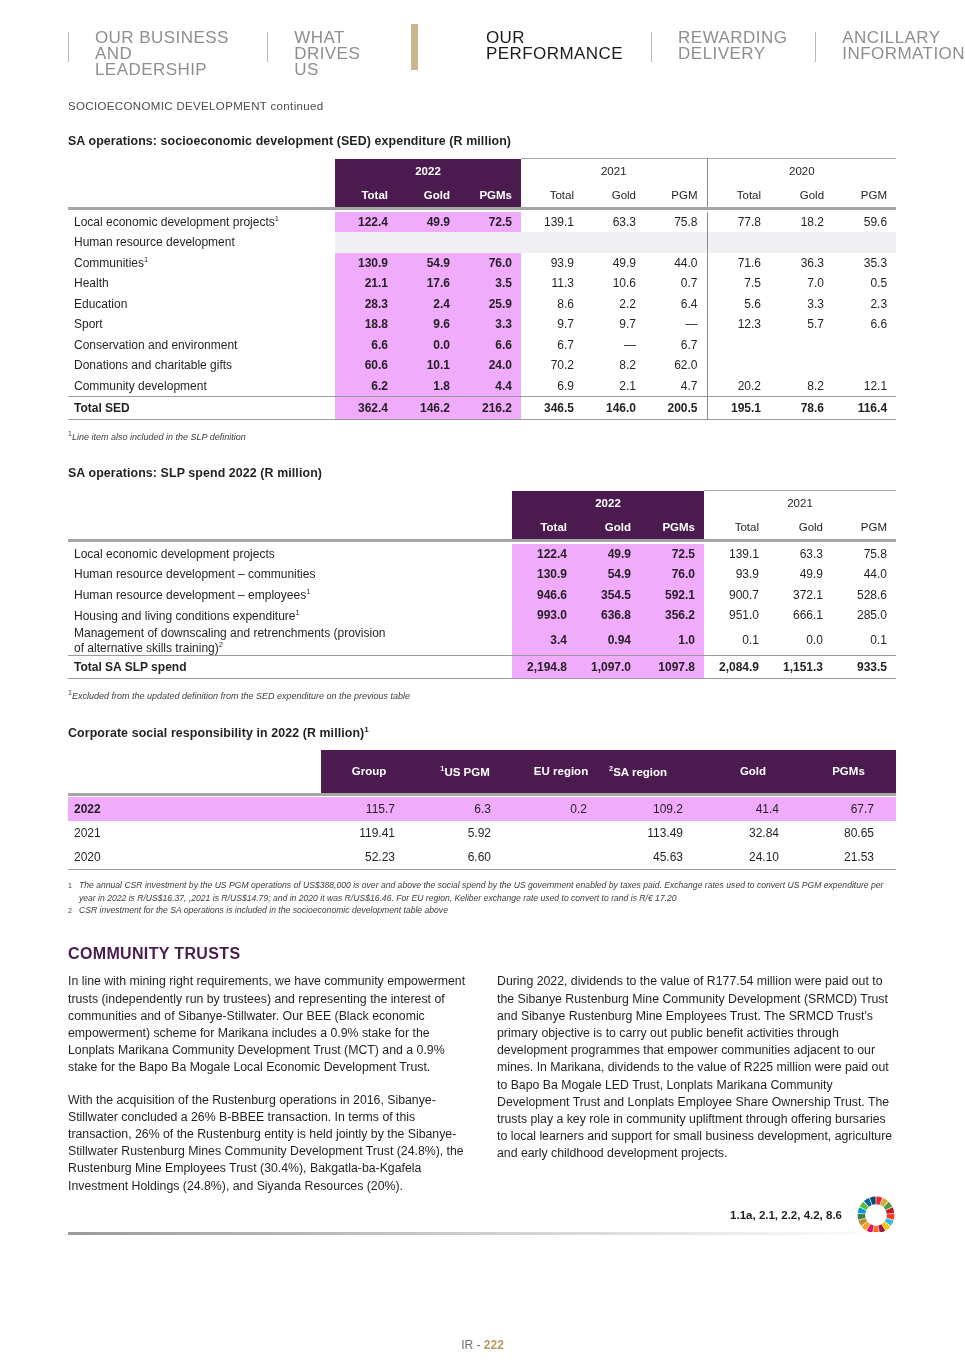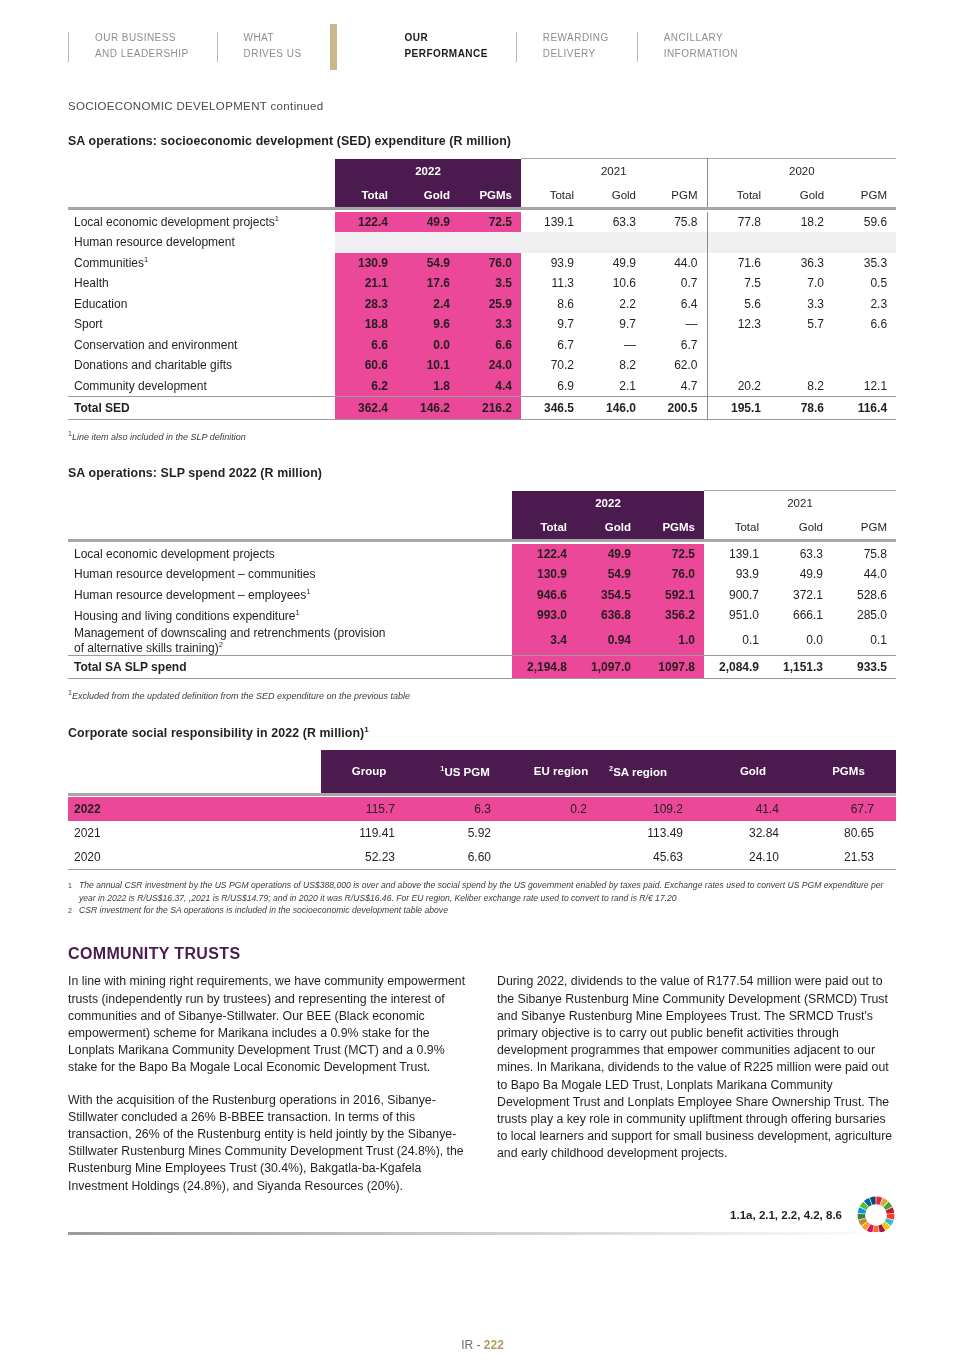--- a/index.html
+++ b/index.html
@@ -35,30 +35,30 @@
     margin-top: 2px;
   }
   .nav-rule.gold {
     width: 7px;
     height: 46px;
     background: #c8b78e;
     margin-right: 22px;
     margin-top: -6px;
   }
   .nav-label {
-    font-size: 10px;
+    font-size: 17px;
     letter-spacing: 0.45px;
     line-height: 16px;
     color: #8e8e8e;
     white-space: pre-line;
     font-weight: 400;
   }
   .nav-item.active .nav-label {
     color: #1a1a1a;
-    font-weight: 700;
+    font-weight: 400;
     margin-left: 46px;
   }
   .nav-pad-1 { margin-left: 68px; }
   .nav-pad { margin-left: 28px; }
 
   
   .content {
     position: absolute;
     left: 68px; top: 100px;
     width: 828px;
@@ -106,21 +106,21 @@
     font-size: 11.5px; font-weight: 400; height: 25px; padding-right: 9px;
   }
   .sep-r { border-right: 1px solid #8c8c8c; }
   .hdline-bot { border-bottom: 1px solid #a9a9a9; }
 
   .thickrule td { border-top: 3px solid #a6a6a6; height: 3px; padding:0; font-size:0; line-height:0; }
   .thinrule td  { border-top: 1px solid #9a9a9a; height: 1px; padding:0; font-size:0; line-height:0; }
 
   tr.body-row td { height: 20.5px; }
   tr.body-row.tall td { height: 23px; }
-  .hl { background: #ec4899; }
+  .hl { background: #f0abfc; }
   .band { background: #f0f0f2; }
   .b { font-weight: 700; }
 
   tr.total-row td { height: 22px; font-weight: 700; font-size: 12px; }
 
   .fn {
     font-size: 9px;
     font-style: italic;
     color: #3c3c3c;
     line-height: 13px;

